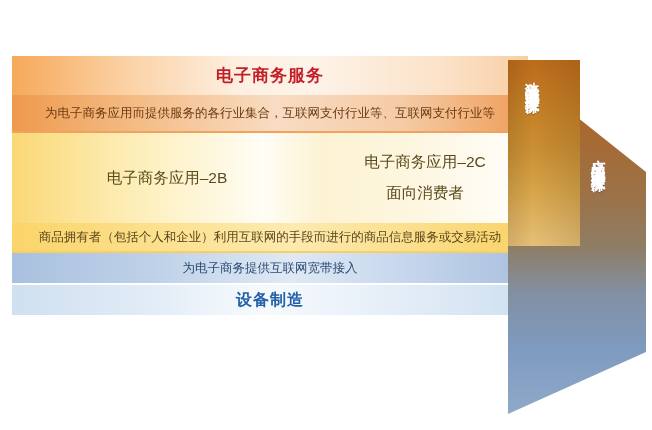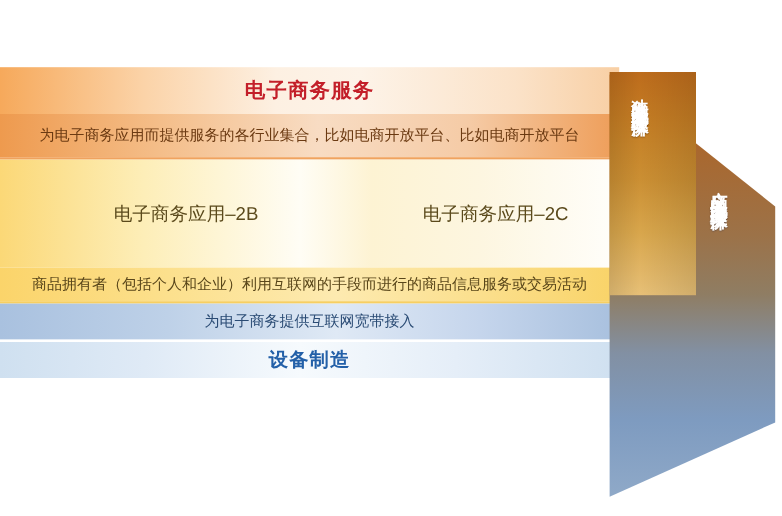--- a/index.html
+++ b/index.html
@@ -17,21 +17,21 @@
   #diagram {
     position: relative;
     width: 652px;
     height: 430px;
     background: #ffffff;
   }
 
   
   .stack {
     position: absolute;
-    left: 0;
+    left: 12px;
     top: 56px;
     width: 516px;
     height: 358px;
   }
   .band {
     position: relative;
     width: 100%;
     box-sizing: border-box;
     display: flex;
     align-items: center;
@@ -184,29 +184,30 @@
 
 <div id="diagram">
 
   <div class="stack">
 
     <div class="band b-serv-title">
       <span class="band-title">电子商务服务</span>
     </div>
 
     <div class="band b-serv-desc">
-      <span class="band-desc">为电子商务应用而提供服务的各行业集合，比如电商开放平台、比如电商开放平台</span>
+      <span class="band-desc">为电子商务应用而提供服务的各行业集合，互联网支付行业等、互联网支付行业等</span>
     </div>
 
     <div class="band b-app">
       <div class="app-col">
         <span class="app-line">电子商务应用–2B</span>
       </div>
       <div class="app-col second">
         <span class="app-line">电子商务应用–2C</span>
+        <span class="app-line">面向消费者</span>
       </div>
     </div>
 
     <div class="band b-goods">
       <span class="band-desc">商品拥有者（包括个人和企业）利用互联网的手段而进行的商品信息服务或交易活动</span>
     </div>
 
 
     <div class="band b-net-desc">
       <span class="band-desc">为电子商务提供互联网宽带接入</span>

